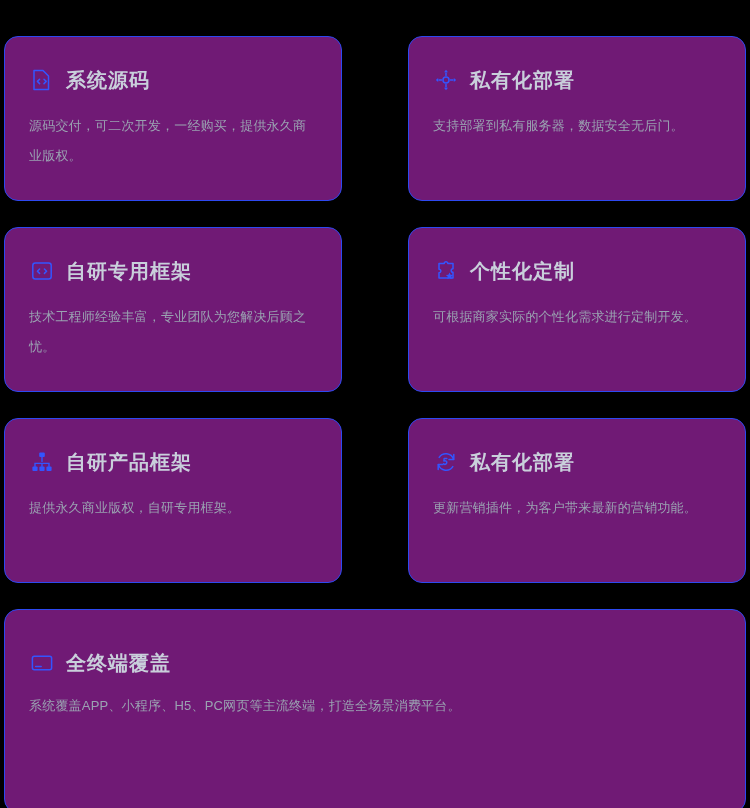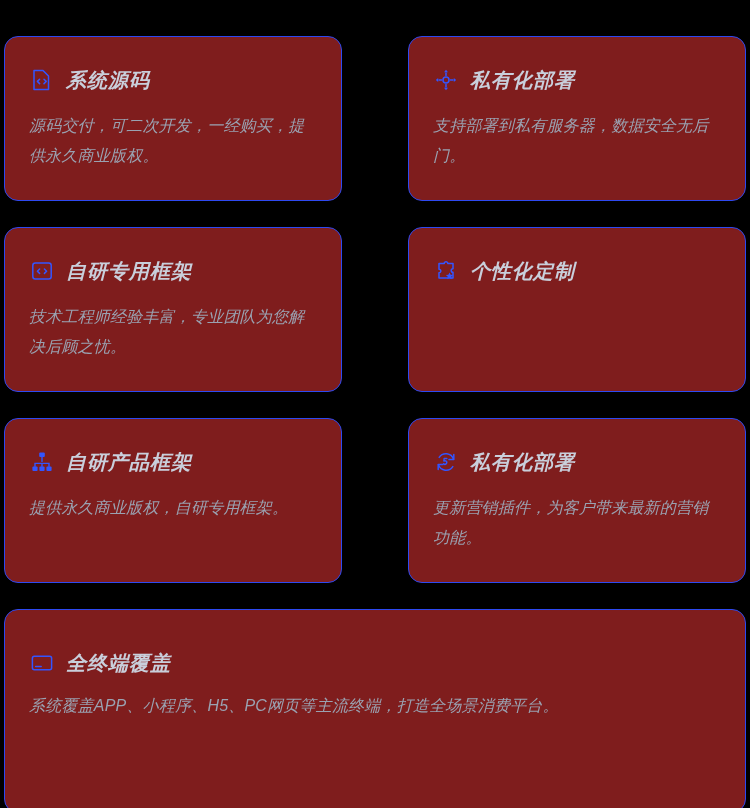--- a/index.html
+++ b/index.html
@@ -25,23 +25,22 @@
   }
   .row {
     display: flex;
     justify-content: space-between;
     margin-bottom: 26px;
   }
   .card {
     box-sizing: border-box;
     border: 1px solid #2d49f0;
     border-radius: 14px;
-    background: #7f1d1d;
+    background: #701a75;
     position: relative;
-    font-style: italic;
   }
   .card.half {
     width: 338px;
     height: 165px;
     padding: 26px 24px 0 24px;
   }
   .card.full {
     width: 742px;
     height: 204px;
     padding: 36px 24px 0 24px;
@@ -67,21 +66,21 @@
   .card-title {
     font-size: 20px;
     font-weight: bold;
     color: #c9cfdb;
     letter-spacing: 1px;
     line-height: 26px;
     white-space: nowrap;
   }
   .card-desc {
     margin-top: 14px;
-    font-size: 16px;
+    font-size: 13px;
     color: #9aa2b1;
     line-height: 30px;
     letter-spacing: 0.2px;
   }
   .card.full .card-desc {
     margin-top: 11px;
   }
   .row-last {
     margin-bottom: 0;
   }
@@ -137,20 +136,21 @@
     <div class="card half">
       <div class="card-head">
         <span class="icon">
           <svg width="24" height="24" viewBox="0 0 24 24" fill="none" stroke="currentColor" stroke-width="1.5">
             <path d="M5 4.5h5.2a1.8 1.8 0 1 1 3.6 0H19v5.2a1.8 1.8 0 1 0 0 3.6V19H5v-5.2a1.8 1.8 0 1 0 0-3.6z" stroke-linejoin="round"></path>
             <path d="m15.5 13.5 1.1 2.3 2.5.3-1.9 1.7.6 2.5-2.3-1.3-2.3 1.3.6-2.5-1.9-1.7 2.5-.3z" fill="currentColor" stroke="none"></path>
           </svg>
         </span>
         <span class="card-title">个性化定制</span>
       </div>
+      <div class="card-desc">可根据商家实际的个性化需求进行定制开发。</div>
     </div>
   </div>
 
   <div class="row">
     <div class="card half">
       <div class="card-head">
         <span class="icon">
           <svg width="24" height="24" viewBox="0 0 24 24" fill="none" stroke="currentColor" stroke-width="1.4">
             <rect x="9.2" y="2.6" width="5.6" height="4.4" rx="1" fill="currentColor" stroke="none"></rect>
             <rect x="2.4" y="16.6" width="5.2" height="4.4" rx="1" fill="currentColor" stroke="none"></rect>

